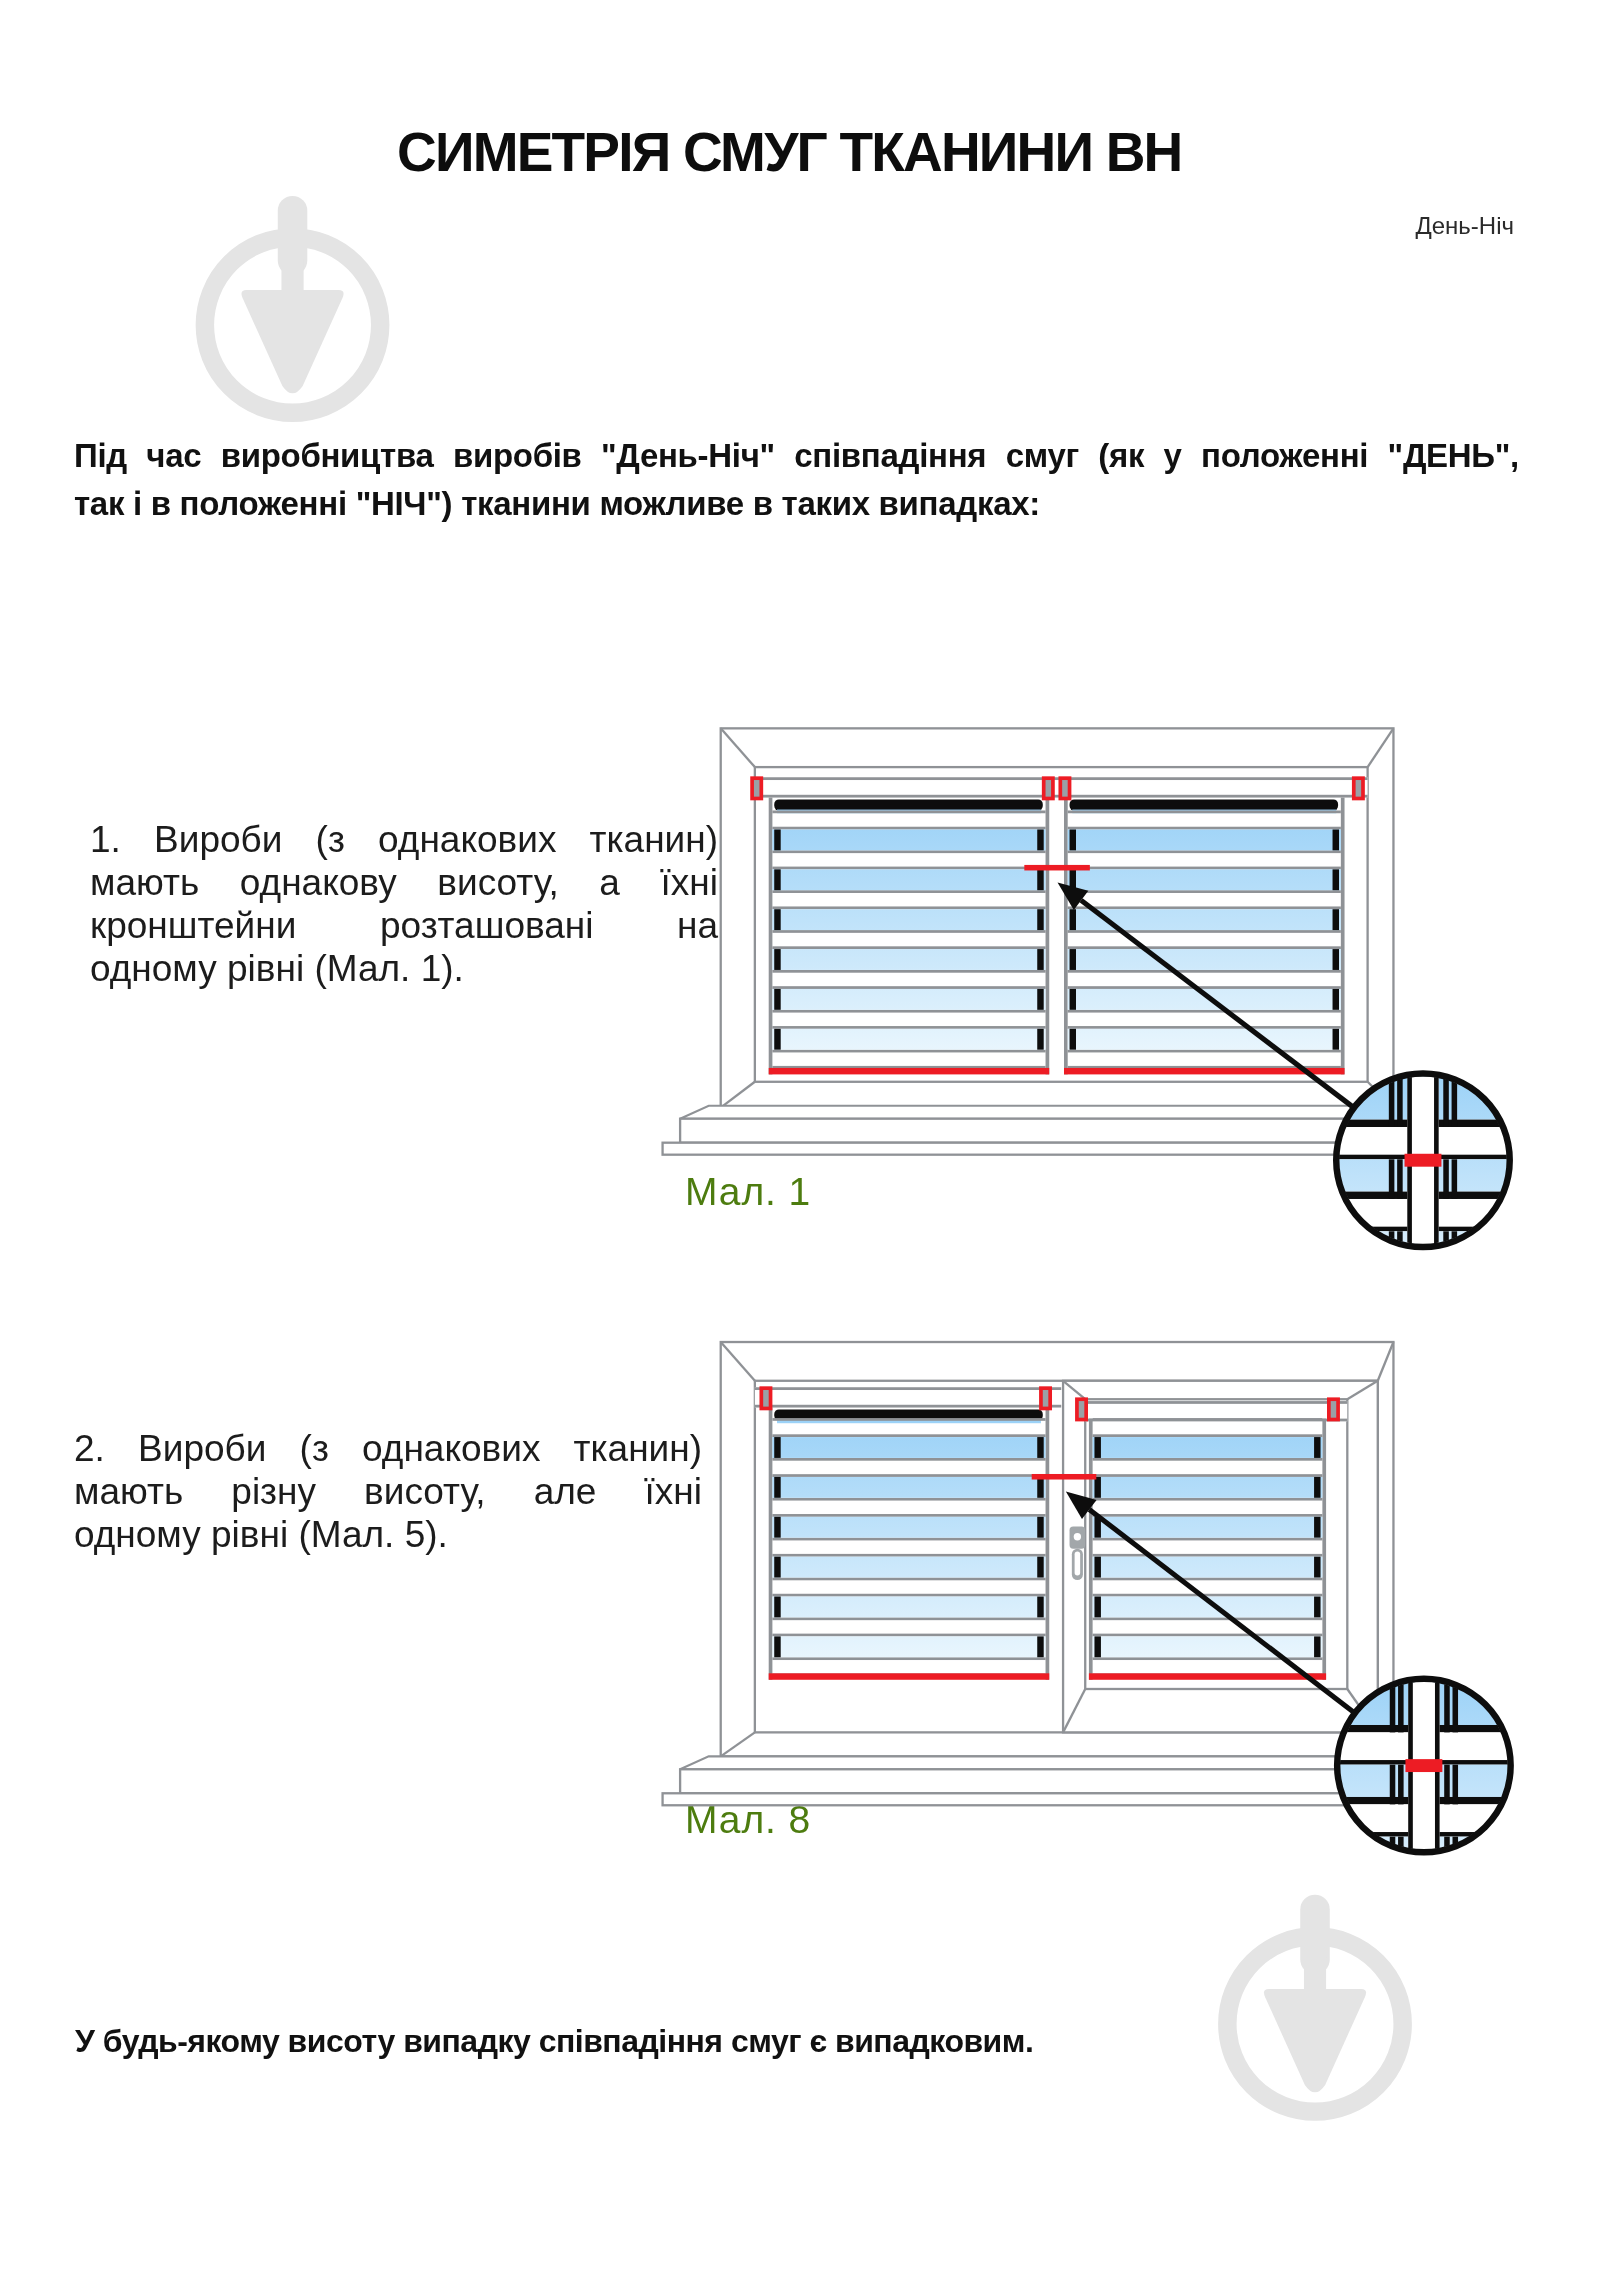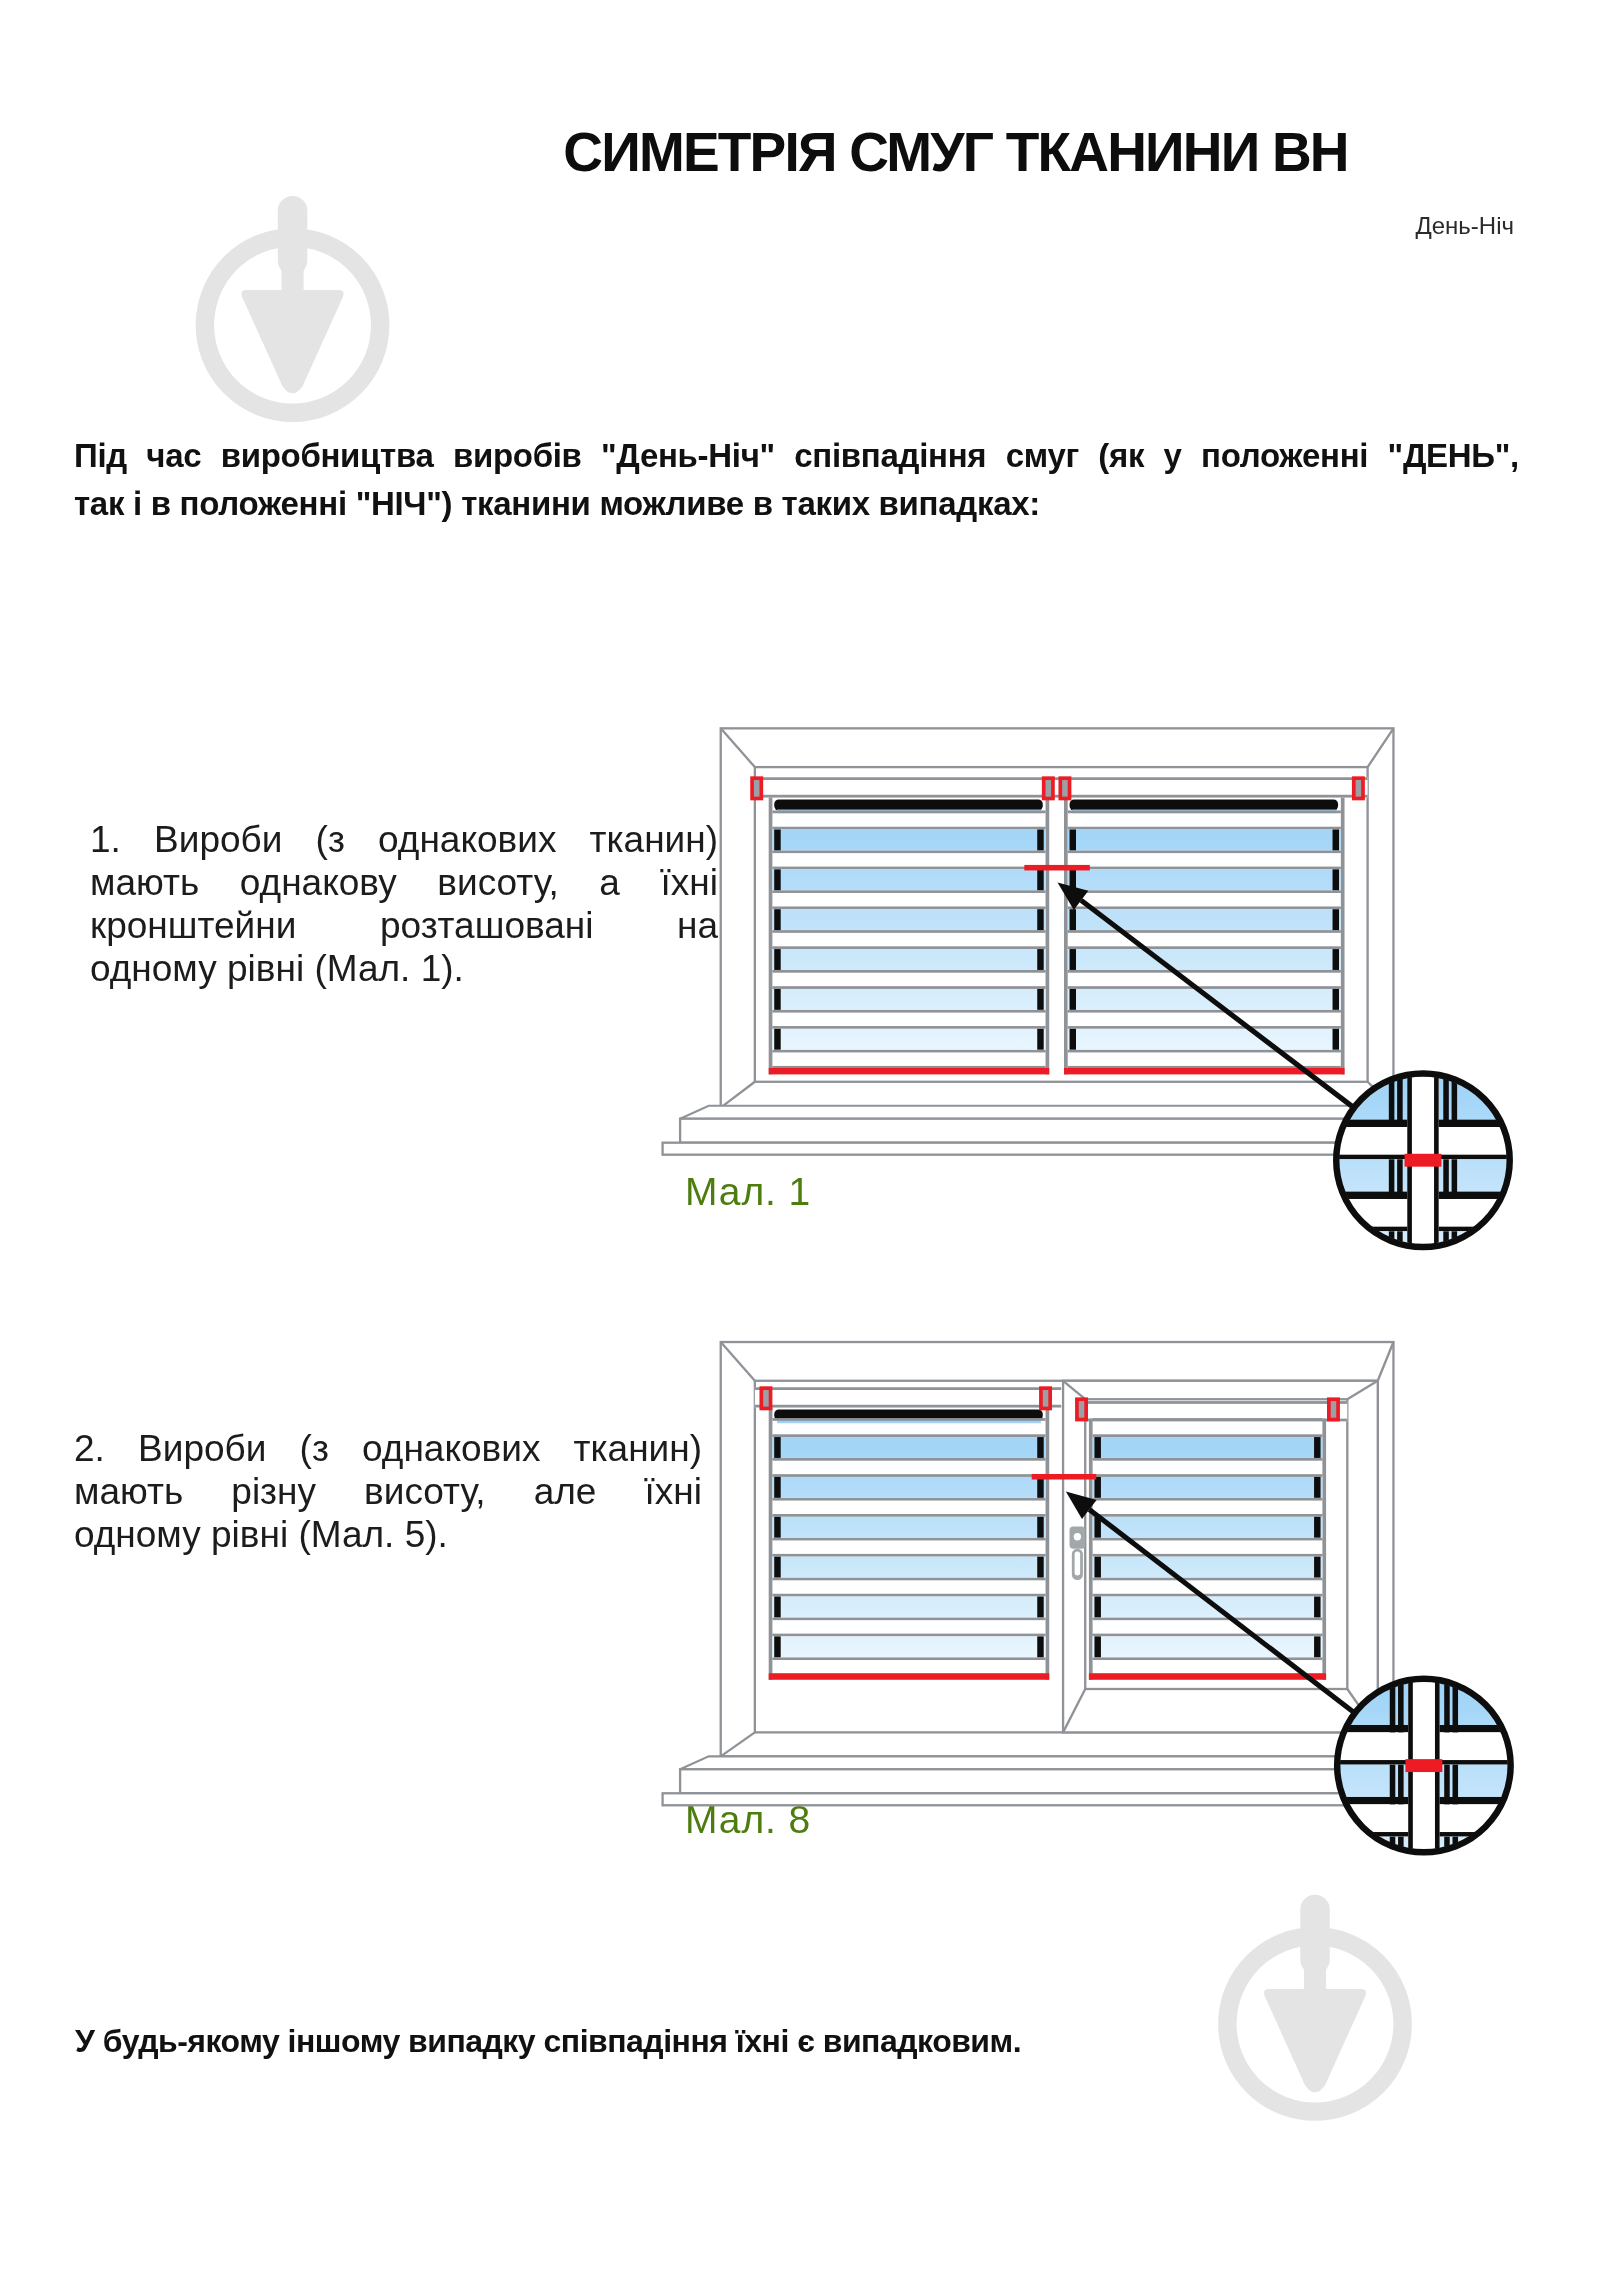--- a/index.html
+++ b/index.html
@@ -7,21 +7,21 @@
     position:relative;
     width:1614px;height:2290px;
     background:#fff;
     font-family:"Liberation Sans", sans-serif;
     color:#1a1a1a;
     overflow:hidden;
   }
   .abs{position:absolute;}
   .page-title{
     left:397px;right:100px;top:120px;
-    text-align:center;
+    text-align:left;
     font-size:55px;font-weight:bold;
     letter-spacing:-1.8px;
     color:#0d0d0d;
     white-space:nowrap;
   }
   .page-subtitle{
     right:100px;top:212px;
     text-align:right;
     font-size:24px;font-weight:400;
     color:#2b2b2b;
@@ -80,21 +80,21 @@
     </div>
   <div class="abs num-item item-2">
       <div class="jline">2. Вироби (з однакових тканин)</div>
       <div class="jline">мають різну висоту, але їхні</div>
       <div>одному рівні (Мал. 5).</div>
     </div>
 
   <div class="abs fig-caption cap-1">Мал. 1</div>
   <div class="abs fig-caption cap-2">Мал. 8</div>
 
-  <div class="abs footer-note">У будь-якому іншому випадку співпадіння їхні є випадковим.</div>
+  <div class="abs footer-note">У будь-якому висоту випадку співпадіння смуг є випадковим.</div>
 
   <svg class="canvas" width="1614" height="2290" viewBox="0 0 1749 2481">
     <defs>
       <g id="logo">
         <circle cx="0" cy="0" r="95" fill="none" stroke="var(--wm)" stroke-width="20"></circle>
         <rect x="-16" y="-140" width="32" height="86" rx="16" fill="var(--wm)"></rect>
         <rect x="-12" y="-72" width="24" height="40" fill="var(--wm)"></rect>
         <path d="M -50 -38 L 50 -38 Q 58 -38 54 -29 L 11 66 Q 0 82 -11 66 L -54 -29 Q -58 -38 -50 -38 Z" fill="var(--wm)"></path>
       </g>
     </defs>

